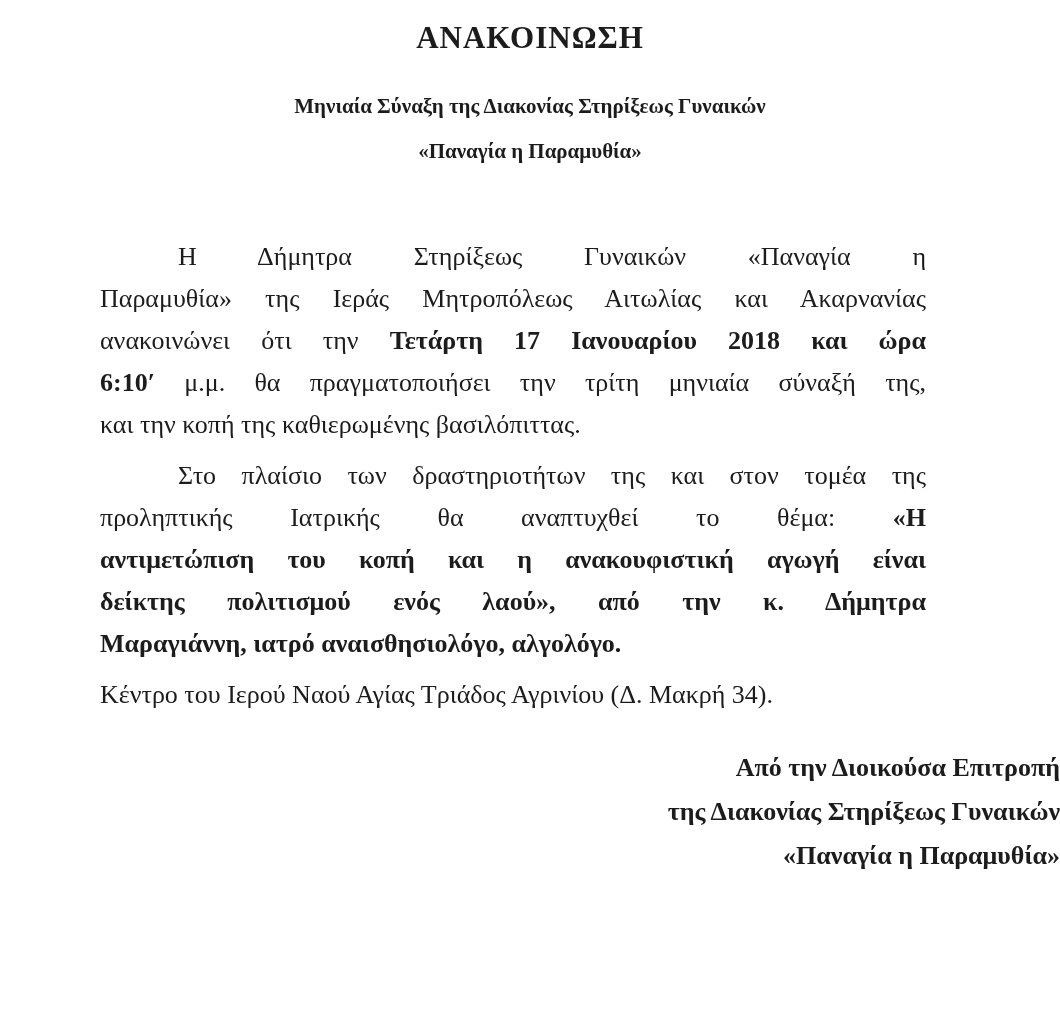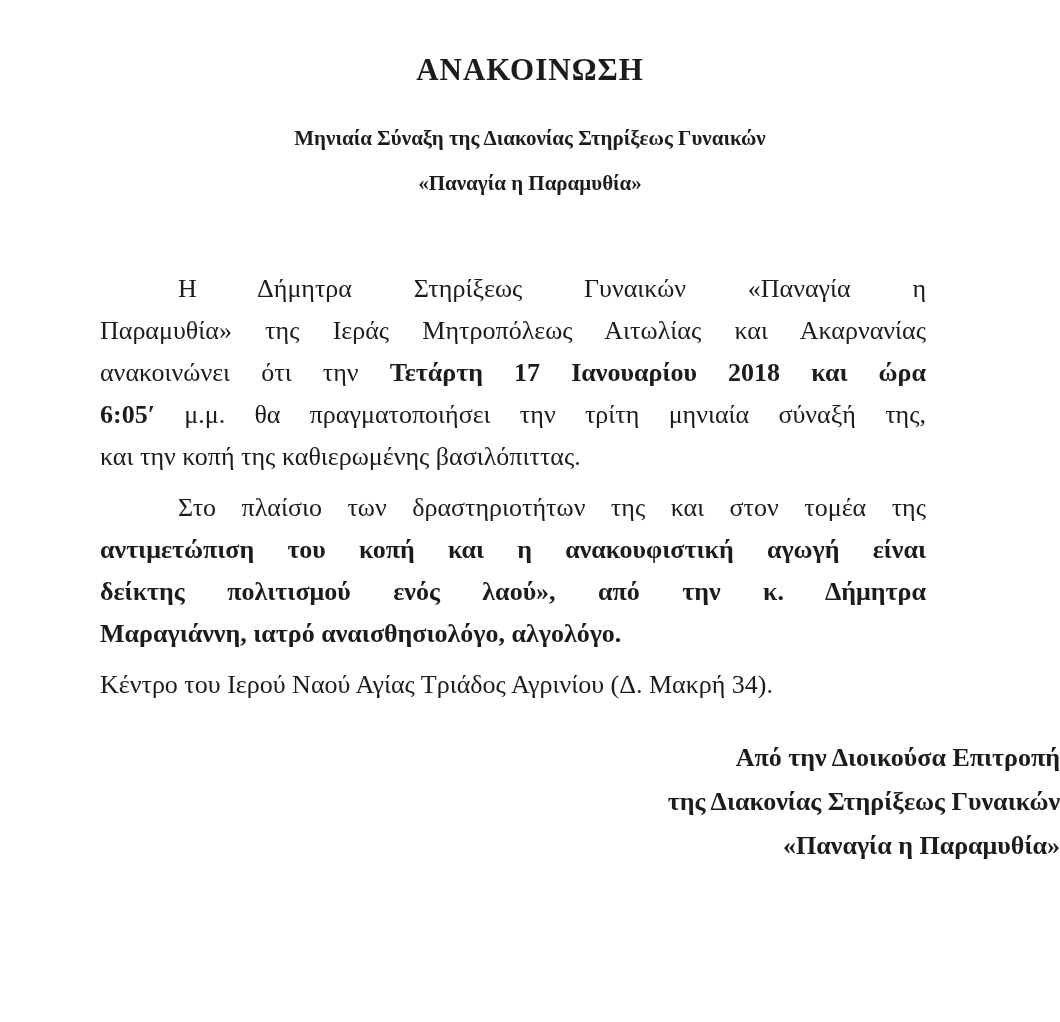--- a/index.html
+++ b/index.html
@@ -7,21 +7,21 @@
   .page {
     position: relative;
     width: 1060px;
     height: 1022px;
     background: #ffffff;
     color: #1c1c1c;
     font-family: "Liberation Serif", "DejaVu Serif", serif;
     overflow: hidden;
   }
   .title {
-    padding-top: 52px;
+    padding-top: 20px;
     text-align: center;
     font-weight: 700;
     font-size: 31px;
     letter-spacing: 1px;
   }
   .subtitle {
     margin-top: 28px;
     text-align: center;
     font-weight: 700;
     font-size: 21px;
@@ -57,26 +57,27 @@
     <div class="subline">Μηνιαία Σύναξη της Διακονίας Στηρίξεως Γυναικών</div>
     <div class="subline">«Παναγία η Παραμυθία»</div>
   </div>
 
   <div class="body">
 
     <div class="para">
       <div class="line j indent"><span>Η Δήμητρα Στηρίξεως Γυναικών «Παναγία η</span></div>
       <div class="line j"><span>Παραμυθία» της Ιεράς Μητροπόλεως Αιτωλίας και Ακαρνανίας</span></div>
       <div class="line j"><span>ανακοινώνει ότι την</span> <b>Τετάρτη 17 Ιανουαρίου 2018 και ώρα</b></div>
-      <div class="line j"><b>6:05′</b> <span>μ.μ. θα πραγματοποιήσει την τρίτη μηνιαία σύναξή της,</span></div>
+      <div class="line j"><b>6:10′</b> <span>μ.μ. θα πραγματοποιήσει την τρίτη μηνιαία σύναξή της,</span></div>
       <div class="line"><span>και την κοπή της καθιερωμένης βασιλόπιττας.</span></div>
     </div>
 
     <div class="para">
       <div class="line j indent"><span>Στο πλαίσιο των δραστηριοτήτων της και στον τομέα της</span></div>
+      <div class="line j"><span>προληπτικής Ιατρικής θα αναπτυχθεί το θέμα:</span> <b>«Η</b></div>
       <div class="line j"><b>αντιμετώπιση του κοπή και η ανακουφιστική αγωγή είναι</b></div>
       <div class="line j"><b>δείκτης πολιτισμού ενός λαού», από την κ. Δήμητρα</b></div>
       <div class="line"><b>Μαραγιάννη, ιατρό αναισθησιολόγο, αλγολόγο.</b></div>
     </div>
 
     <div class="para">
       <div class="line"><span>Κέντρο του Ιερού Ναού Αγίας Τριάδος Αγρινίου (Δ. Μακρή 34).</span></div>
     </div>
 
   </div>

